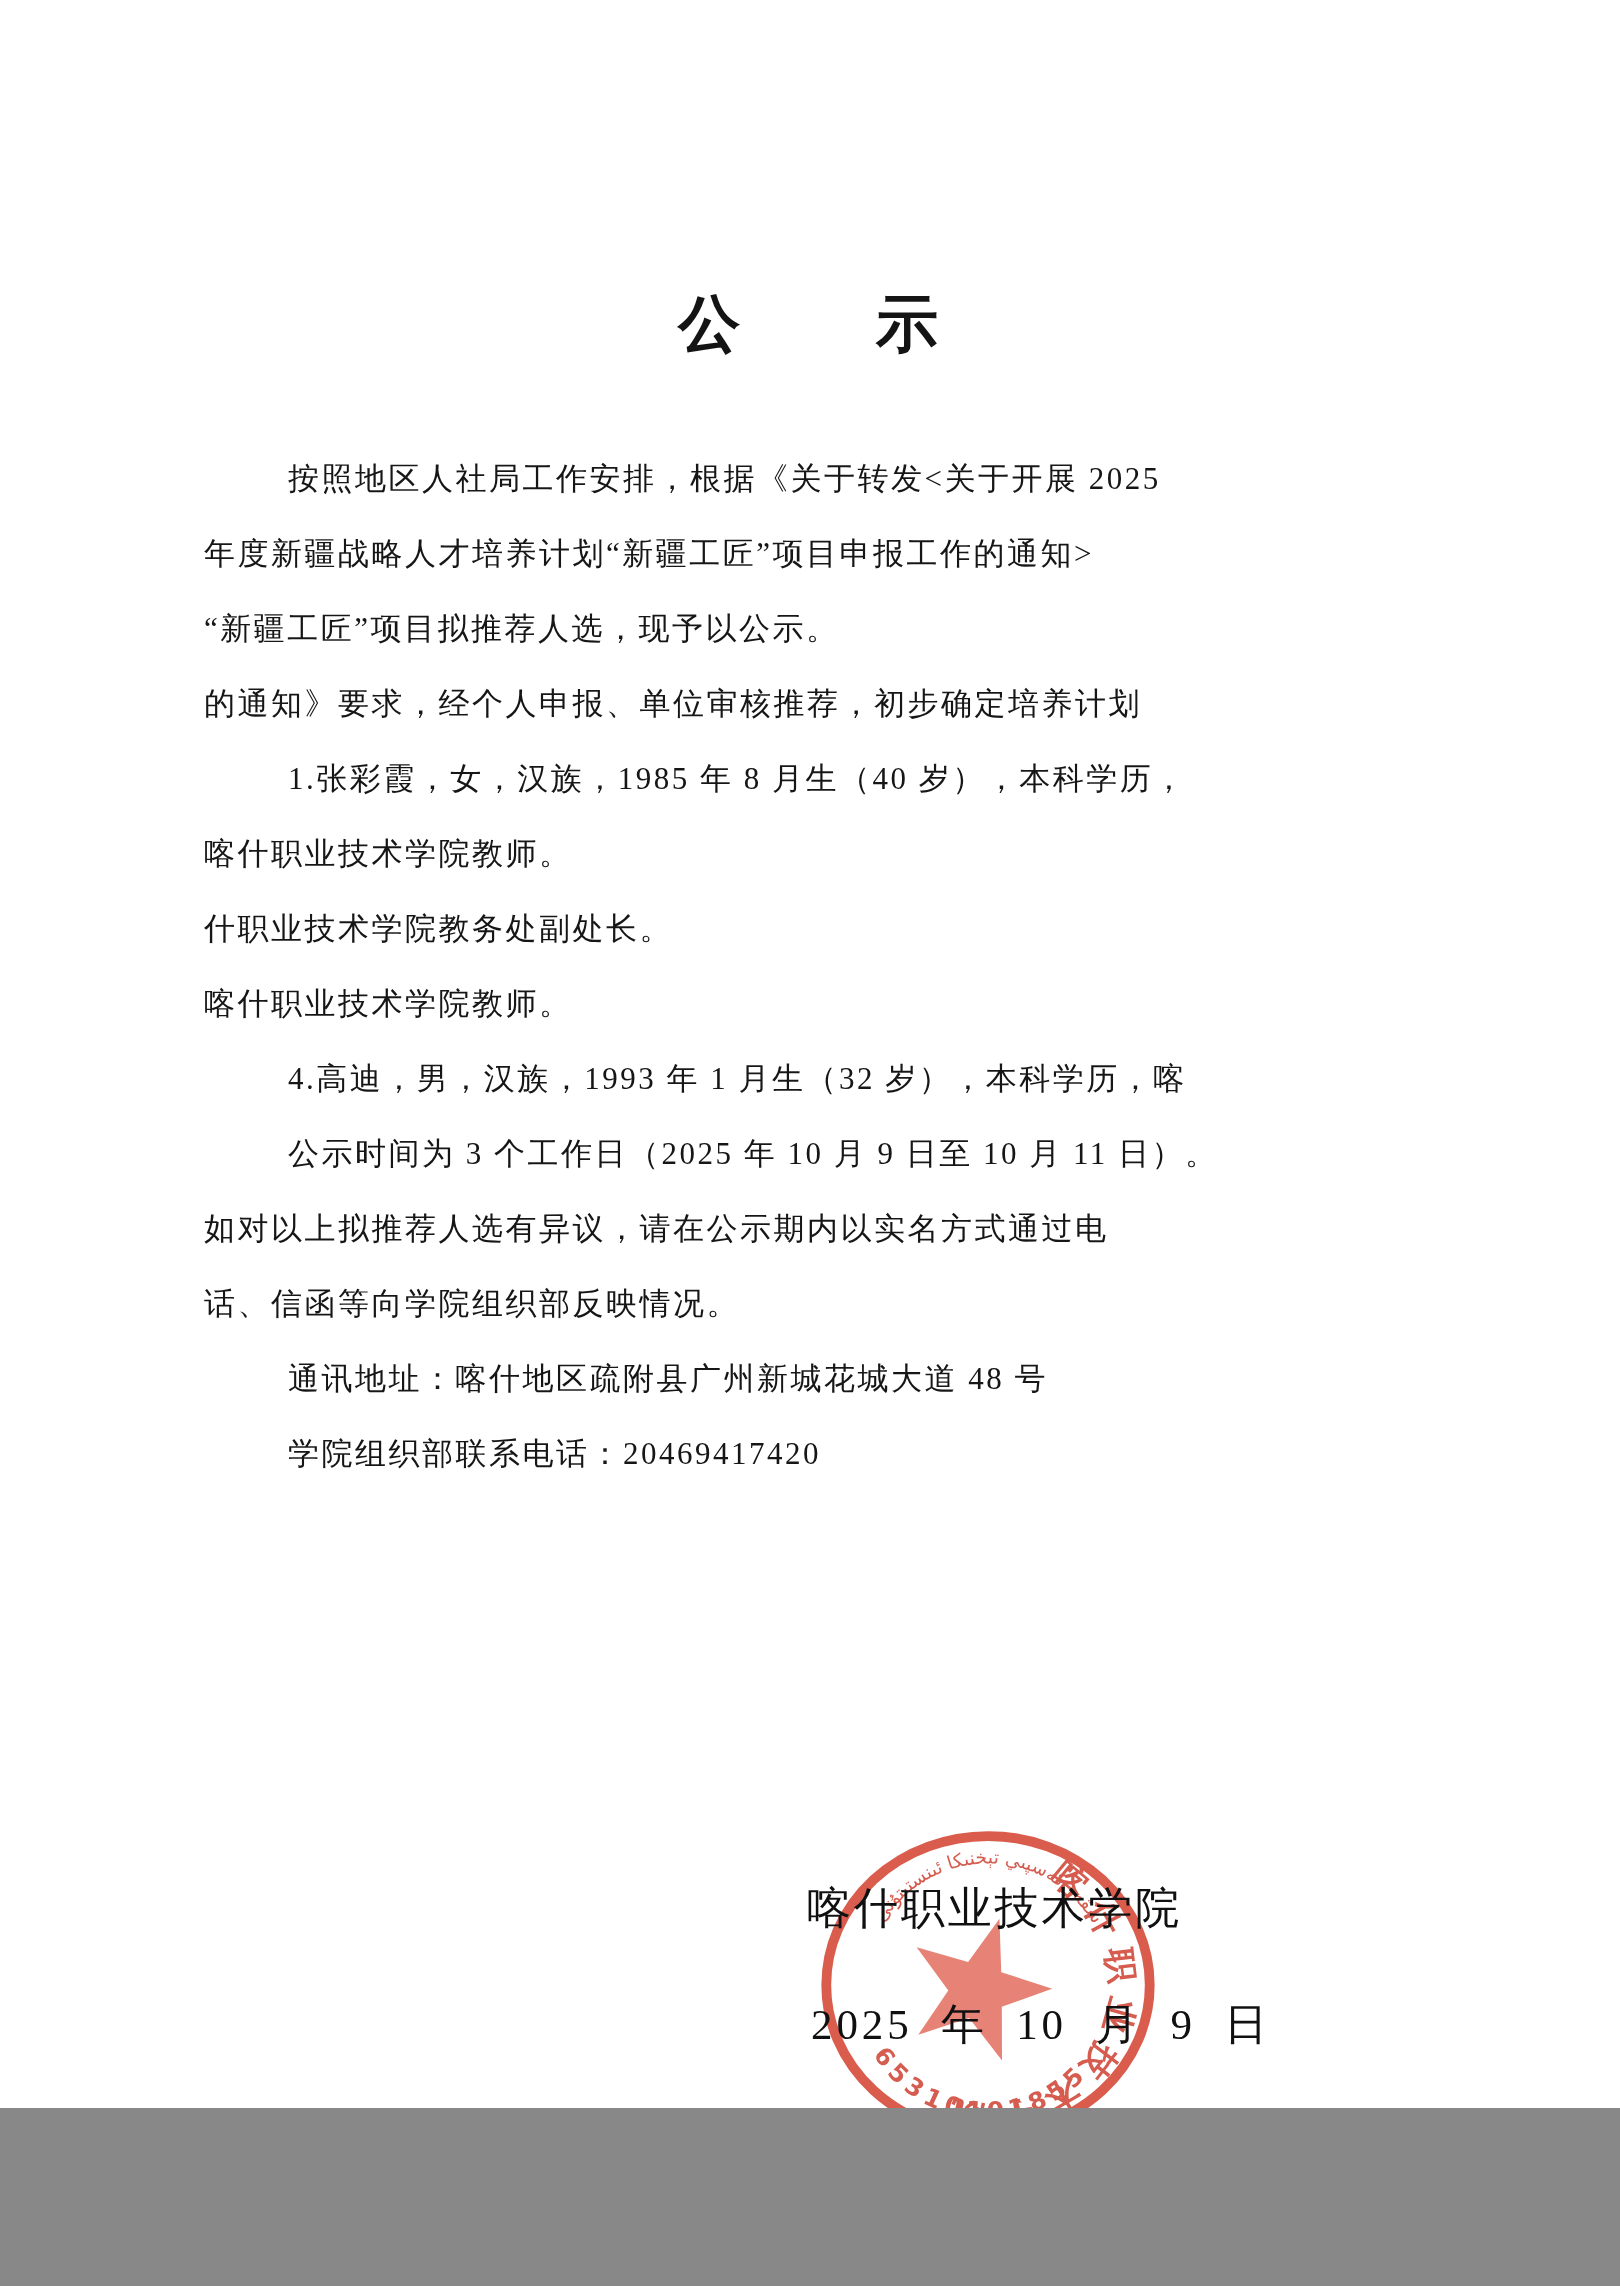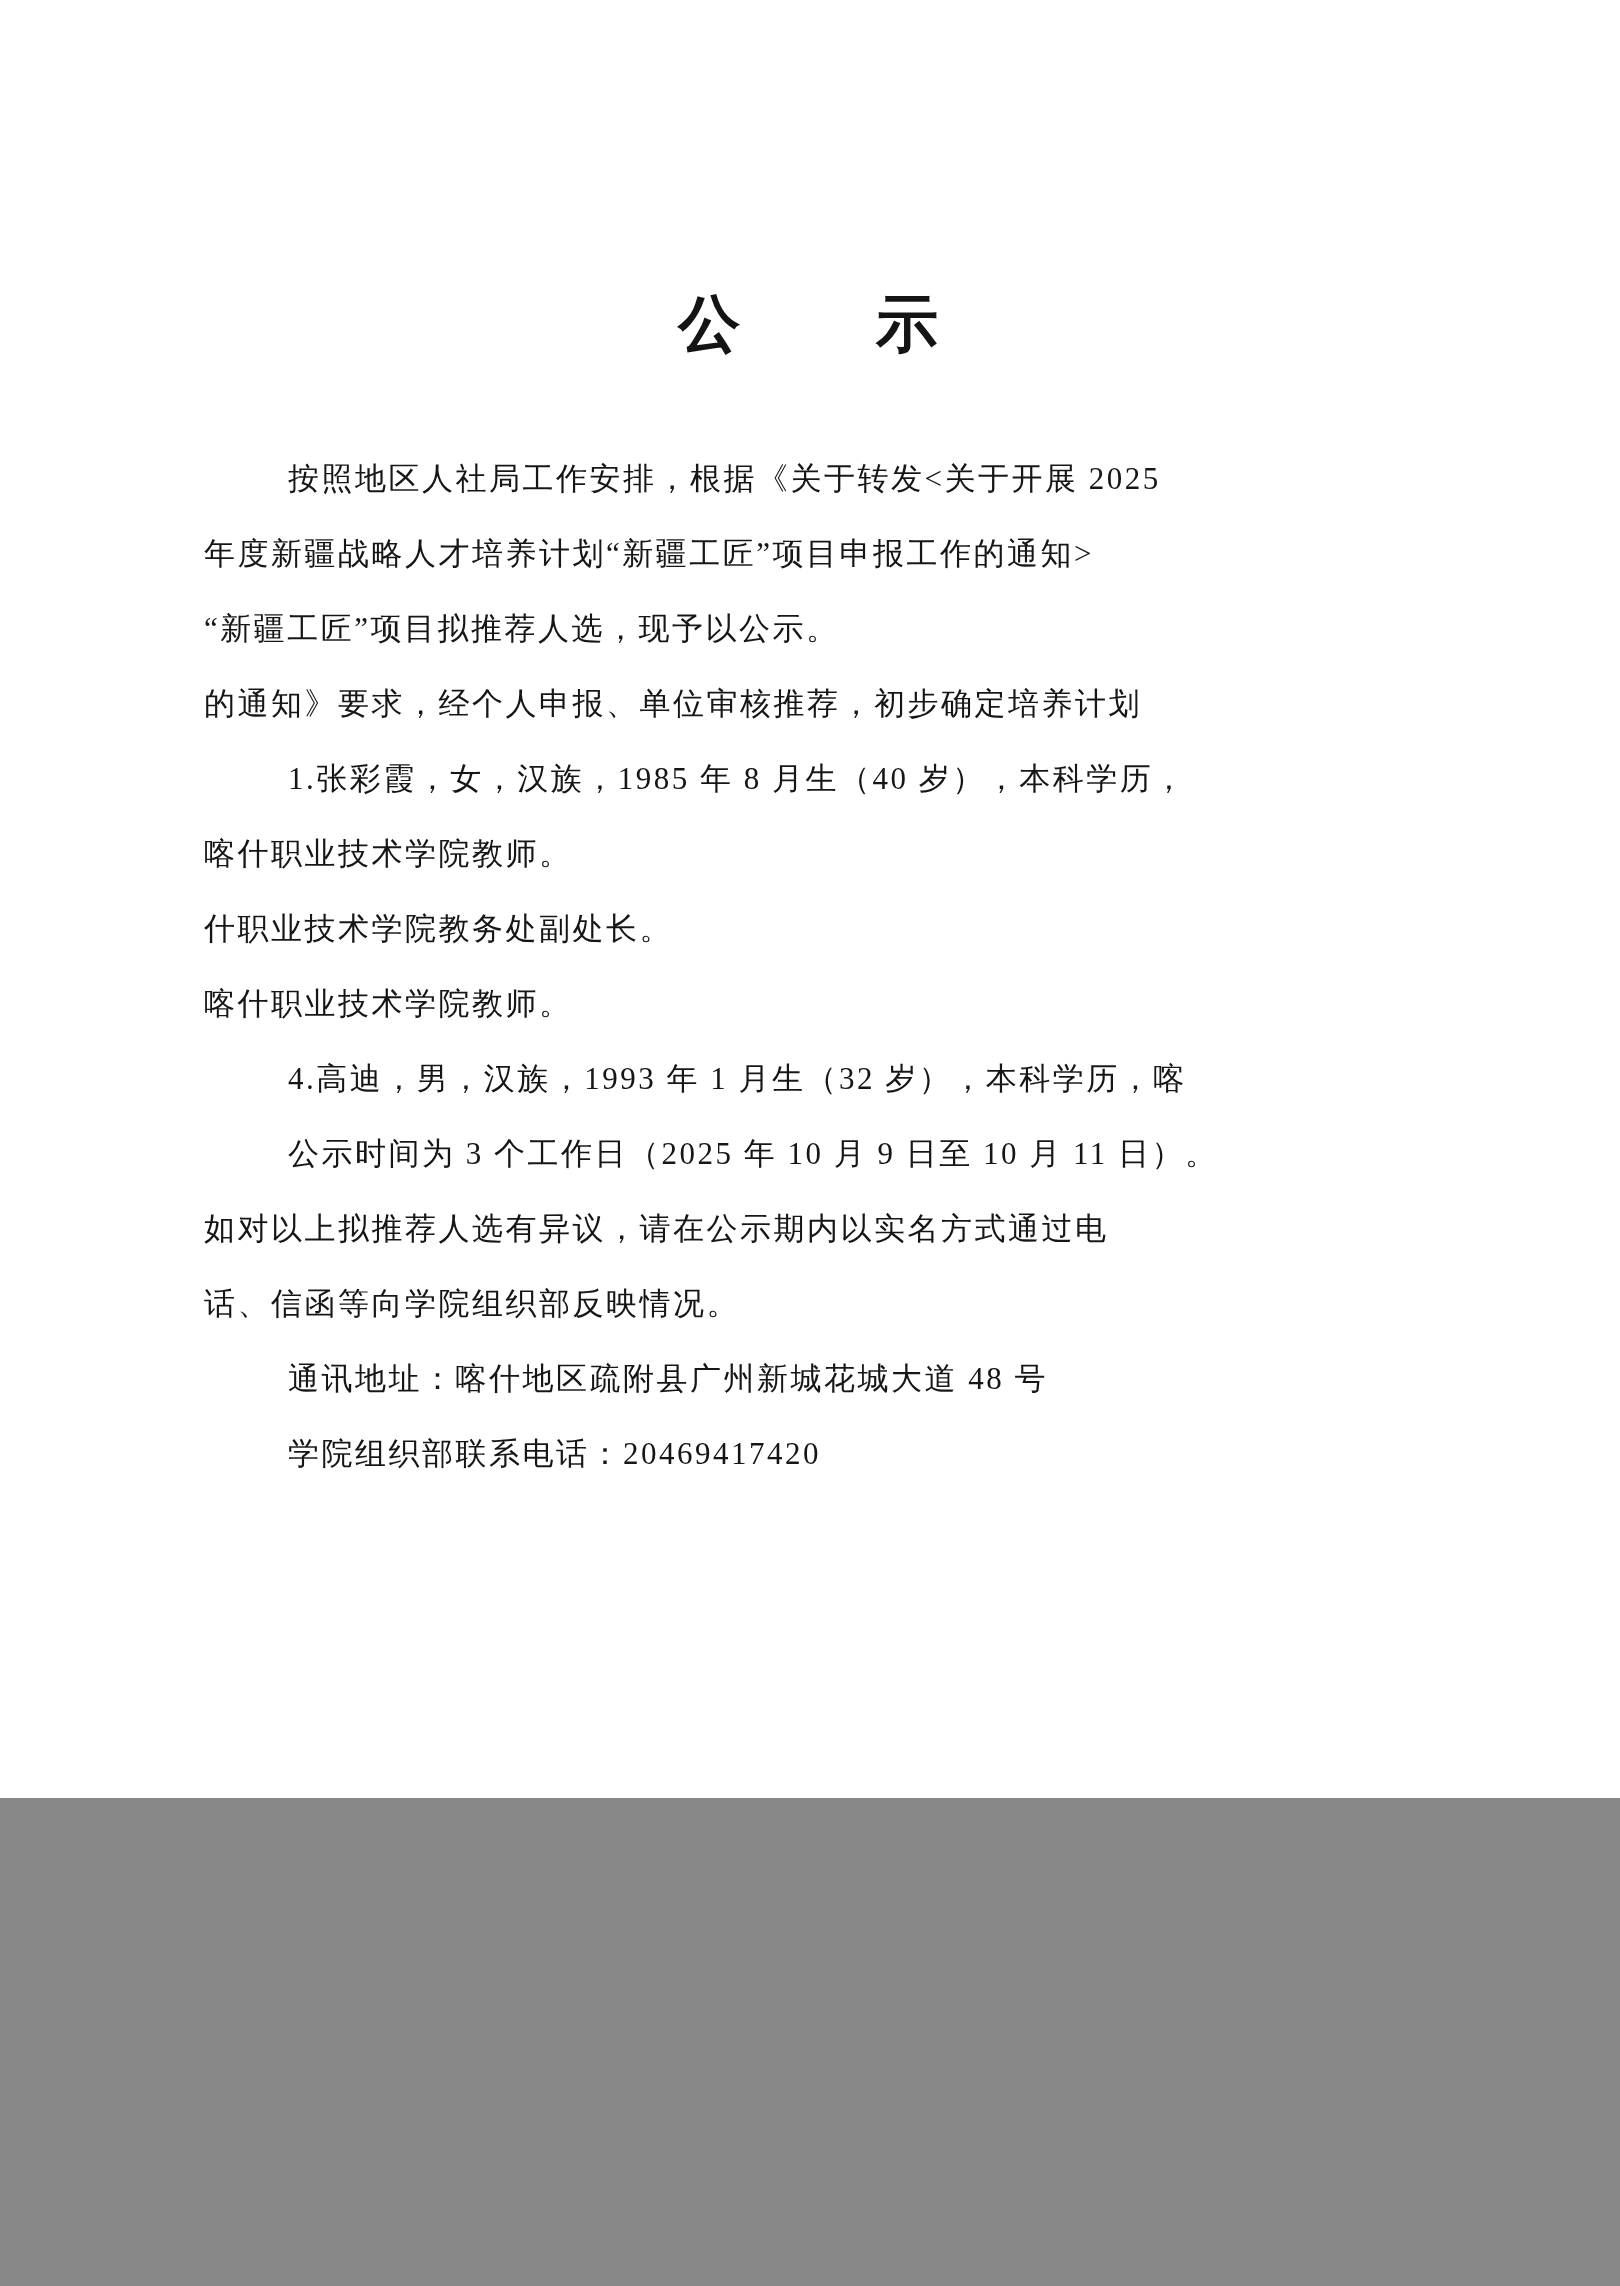--- a/index.html
+++ b/index.html
@@ -1,18 +1,18 @@
 <!DOCTYPE html>
 <html><head>
 <meta charset="utf-8">
 <style>
   html,body{margin:0;padding:0;background:#888;}
   .page{
     position:relative;
-    width:1620px;height:1798px;
+    width:1620px;height:2108px;
     background:#ffffff;
     overflow:hidden;
     font-family:"Liberation Serif","DejaVu Serif",serif;
     color:#141414;
   }
   .title{
     position:absolute;
     top:282px;left:0;width:1620px;
     margin:0;
     text-align:center;

